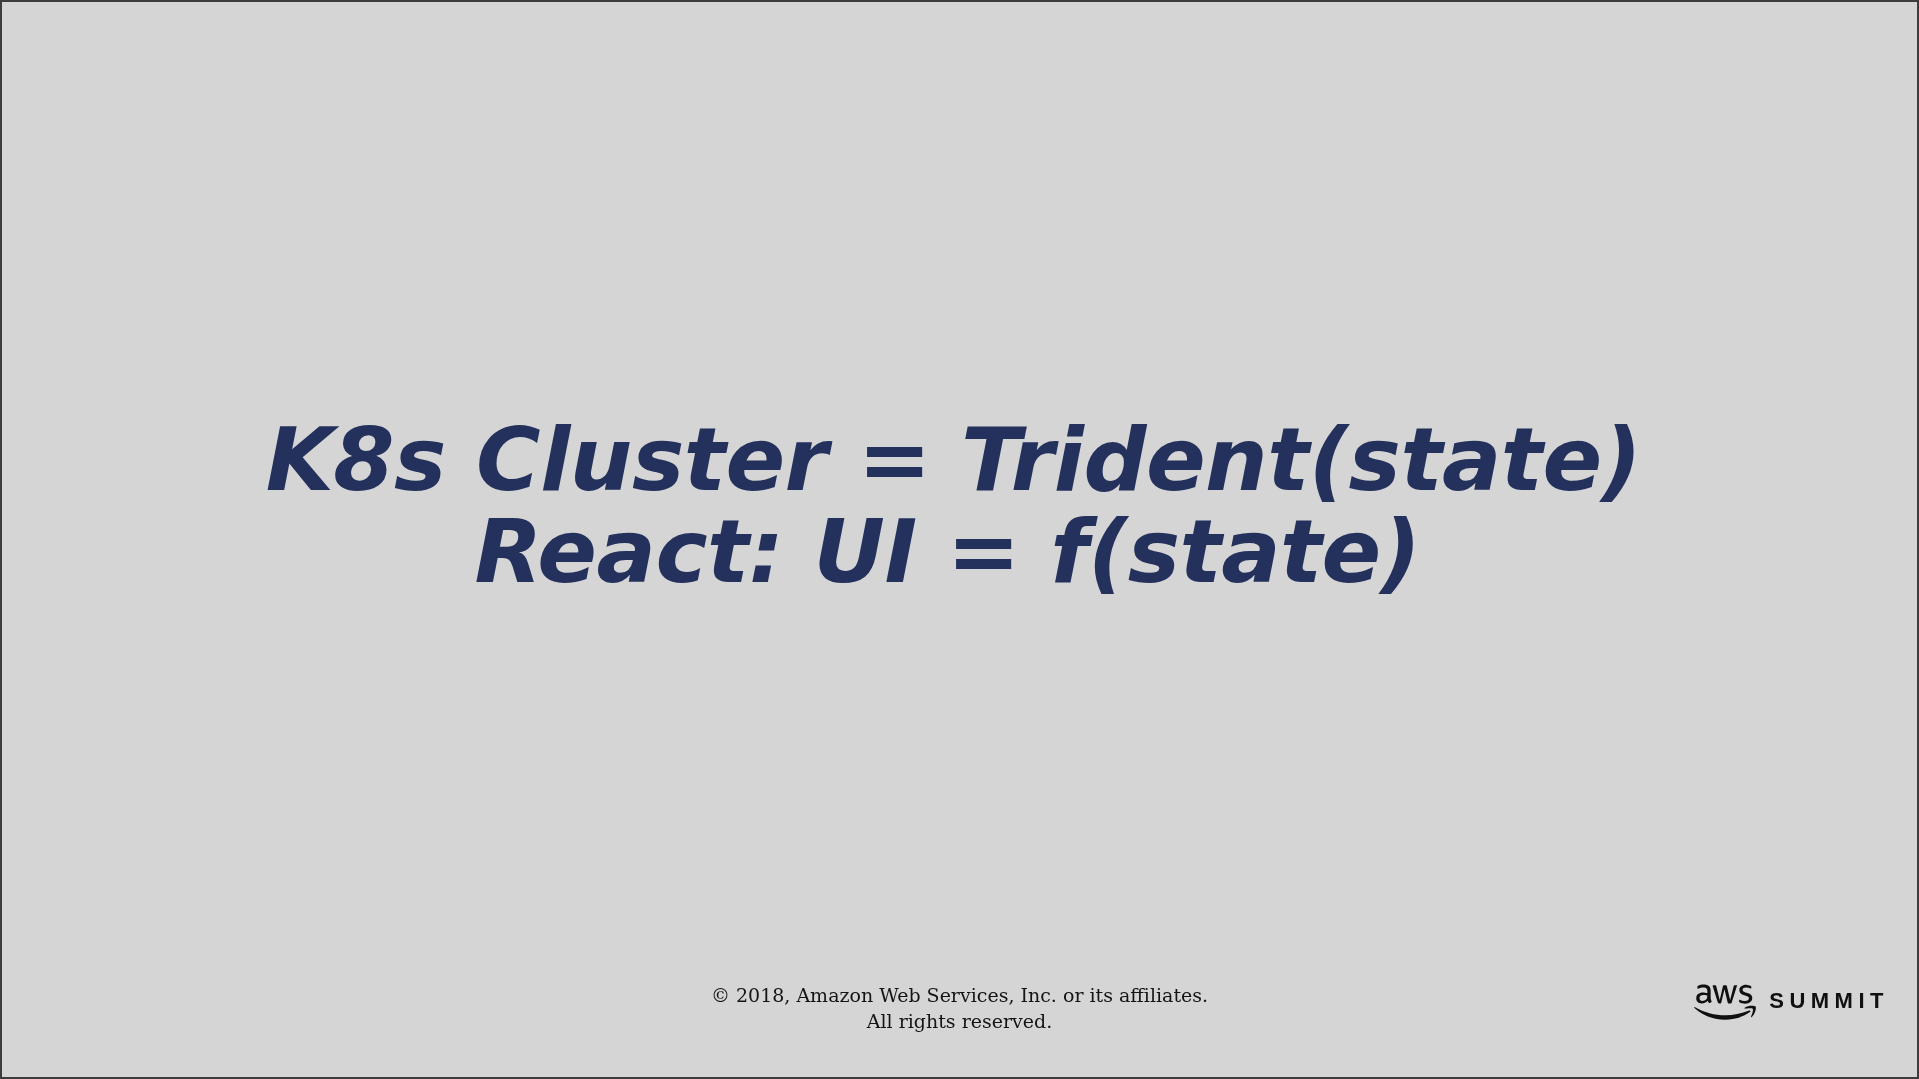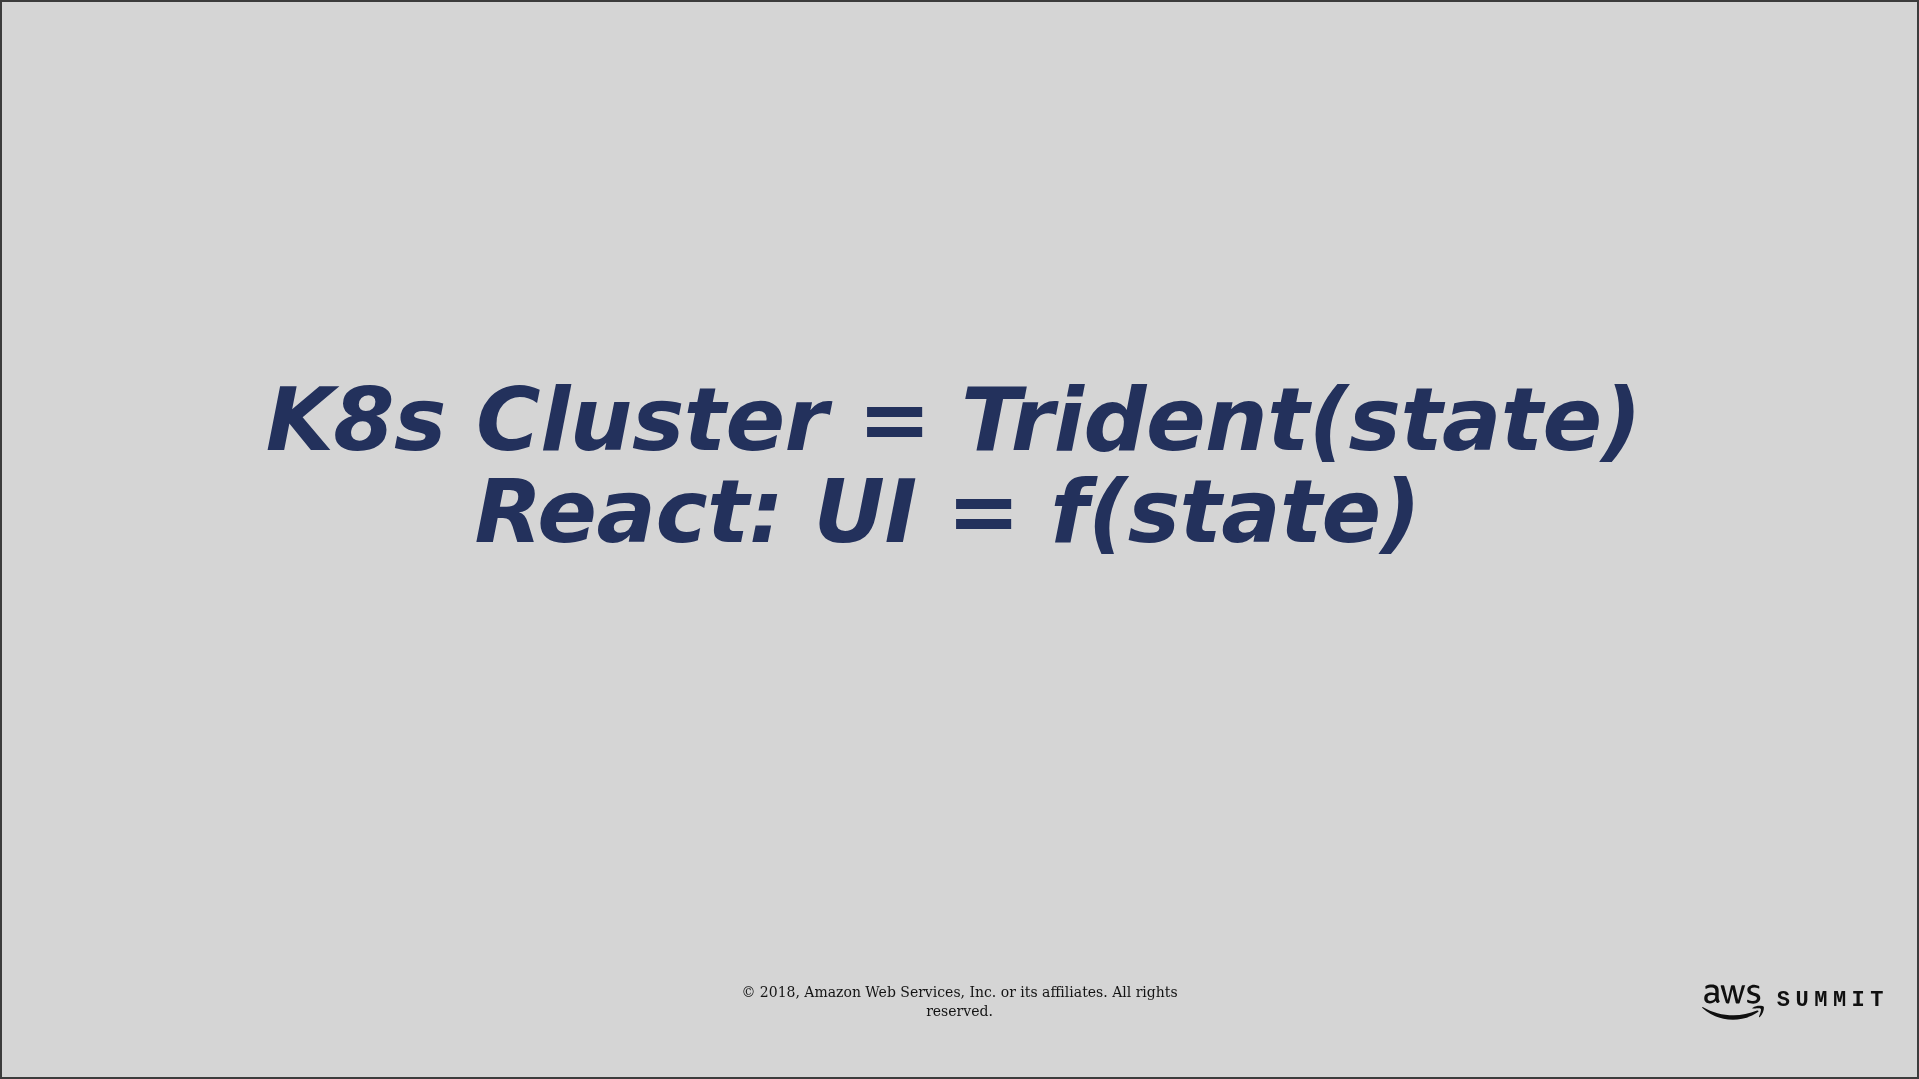--- a/index.html
+++ b/index.html
@@ -44,20 +44,21 @@
     font-weight: 700;
     font-size: 88px;
     line-height: 1.04;
     letter-spacing: -0.5px;
     color: #23315c;
     white-space: nowrap;
   }
 
   .headline-line.line-1 {
     transform: translateX(-6px);
+    margin-top: 40px;
   }
 
   .headline-line.line-2 {
     transform: translateX(-12px);
     text-align: center;
   }
 
   
   .footer {
     position: absolute;
@@ -68,21 +69,21 @@
   }
 
   .copyright {
     position: absolute;
     left: 50%;
     transform: translateX(-50%);
     top: 24px;
     width: 500px;
     text-align: center;
     font-family: "DejaVu Serif", serif;
-    font-size: 14px;
+    font-size: 19px;
     line-height: 1.35;
     color: #141414;
   }
 
   
   .summit-logo {
     position: absolute;
     right: 28px;
     top: 22px;
     display: flex;
@@ -90,21 +91,21 @@
     gap: 13px;
   }
 
   .aws-mark {
     display: block;
     width: 62px;
     height: 40px;
   }
 
   .summit-word {
-    font-family: Liberation Mono, monospace;
+    font-family: Liberation Sans, sans-serif;
     font-size: 22px;
     font-weight: 700;
     letter-spacing: 5.5px;
     color: #101010;
     line-height: 1;
     white-space: nowrap;
   }
 </style>
 </head>
 <body>

